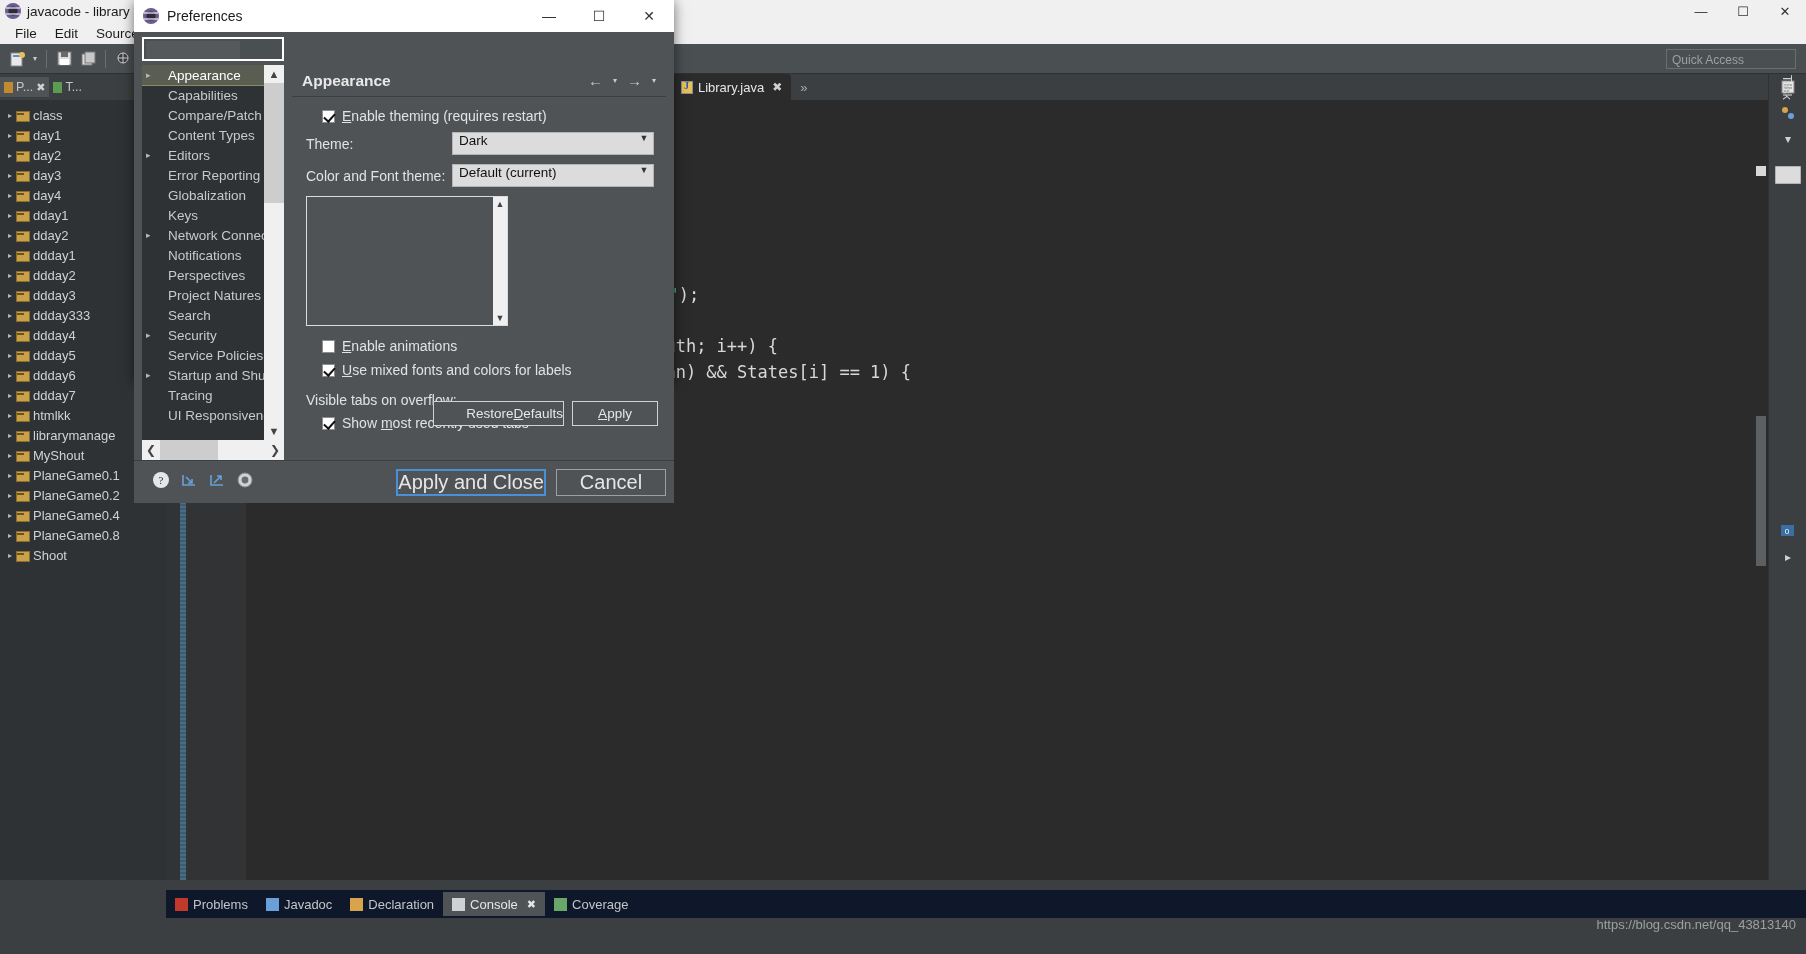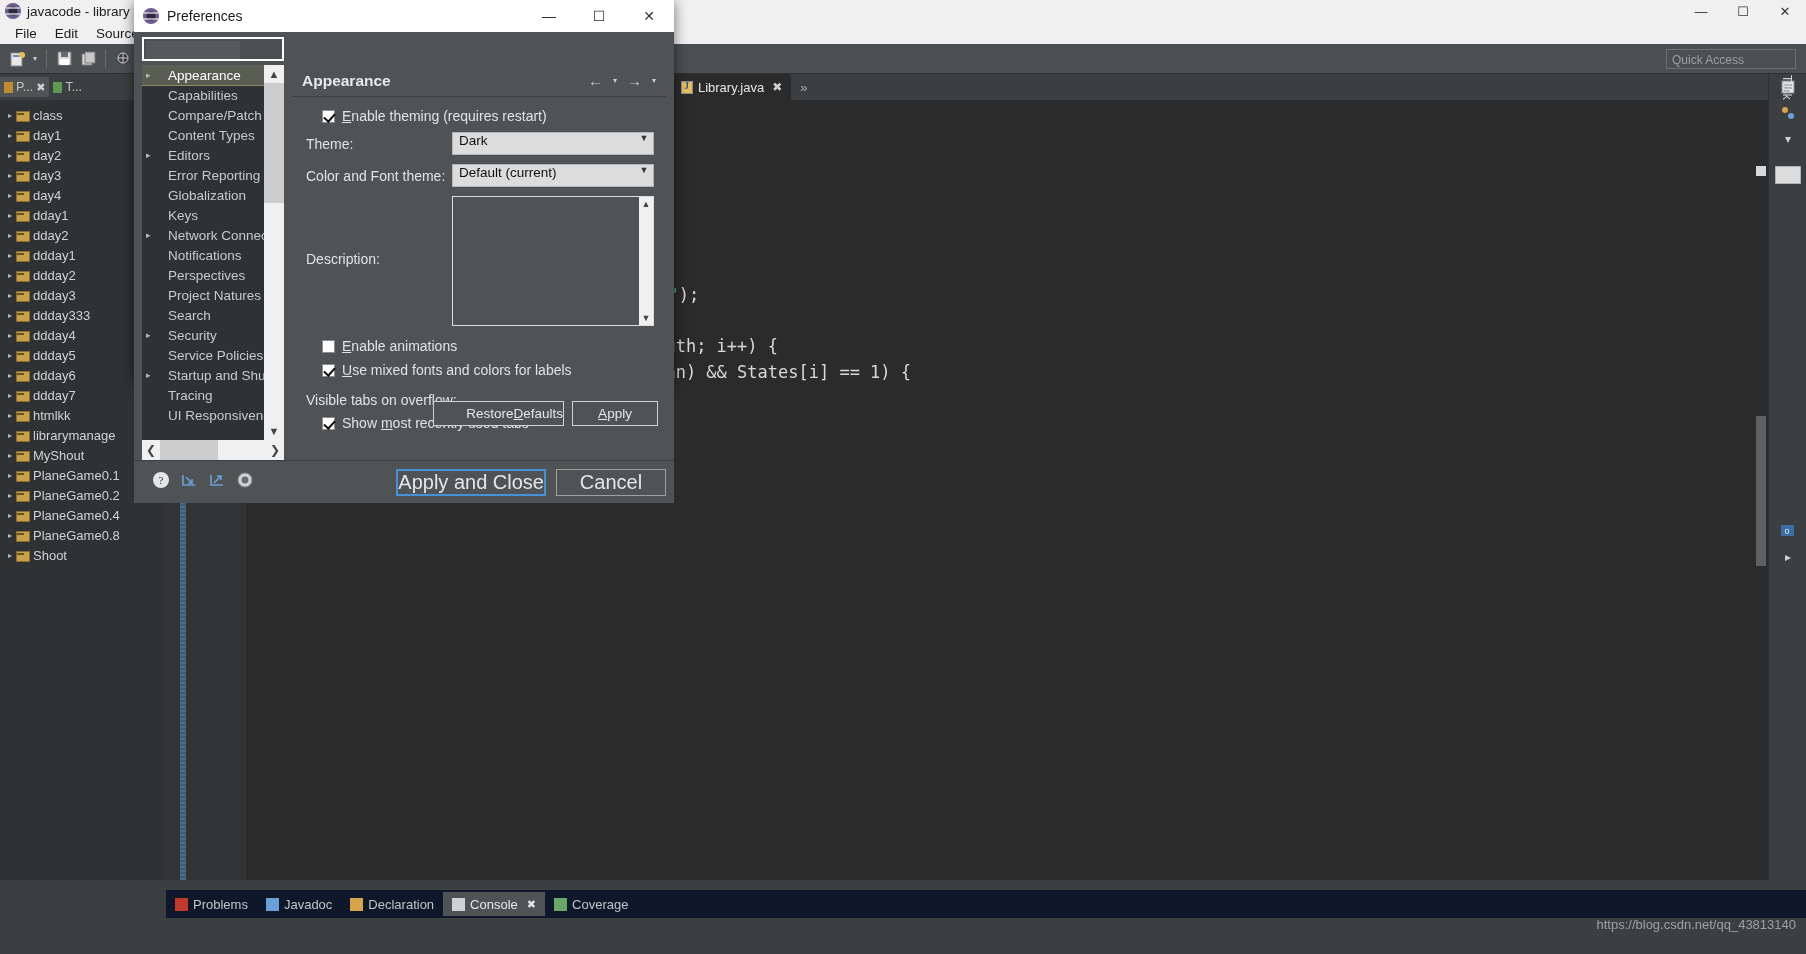--- a/index.html
+++ b/index.html
@@ -677,21 +677,20 @@
 
         <div class="frow">
           <div class="flabel">Color and Font theme:</div>
           <div class="combo">
             <span class="cv">Default (current)</span>
             <span class="carr">▼</span>
           </div>
         </div>
 
         <div id="desc-row">
-          <div id="desc-label">Description:</div>
           <div id="desc-box">
             <span></span>
             <div id="desc-scroll">
               <div class="du">▲</div>
               <div class="dd" style="position:absolute;bottom:0;">▼</div>
             </div>
           </div>
         </div>
 
         <div class="cbrow" style="margin-top:12px;">

